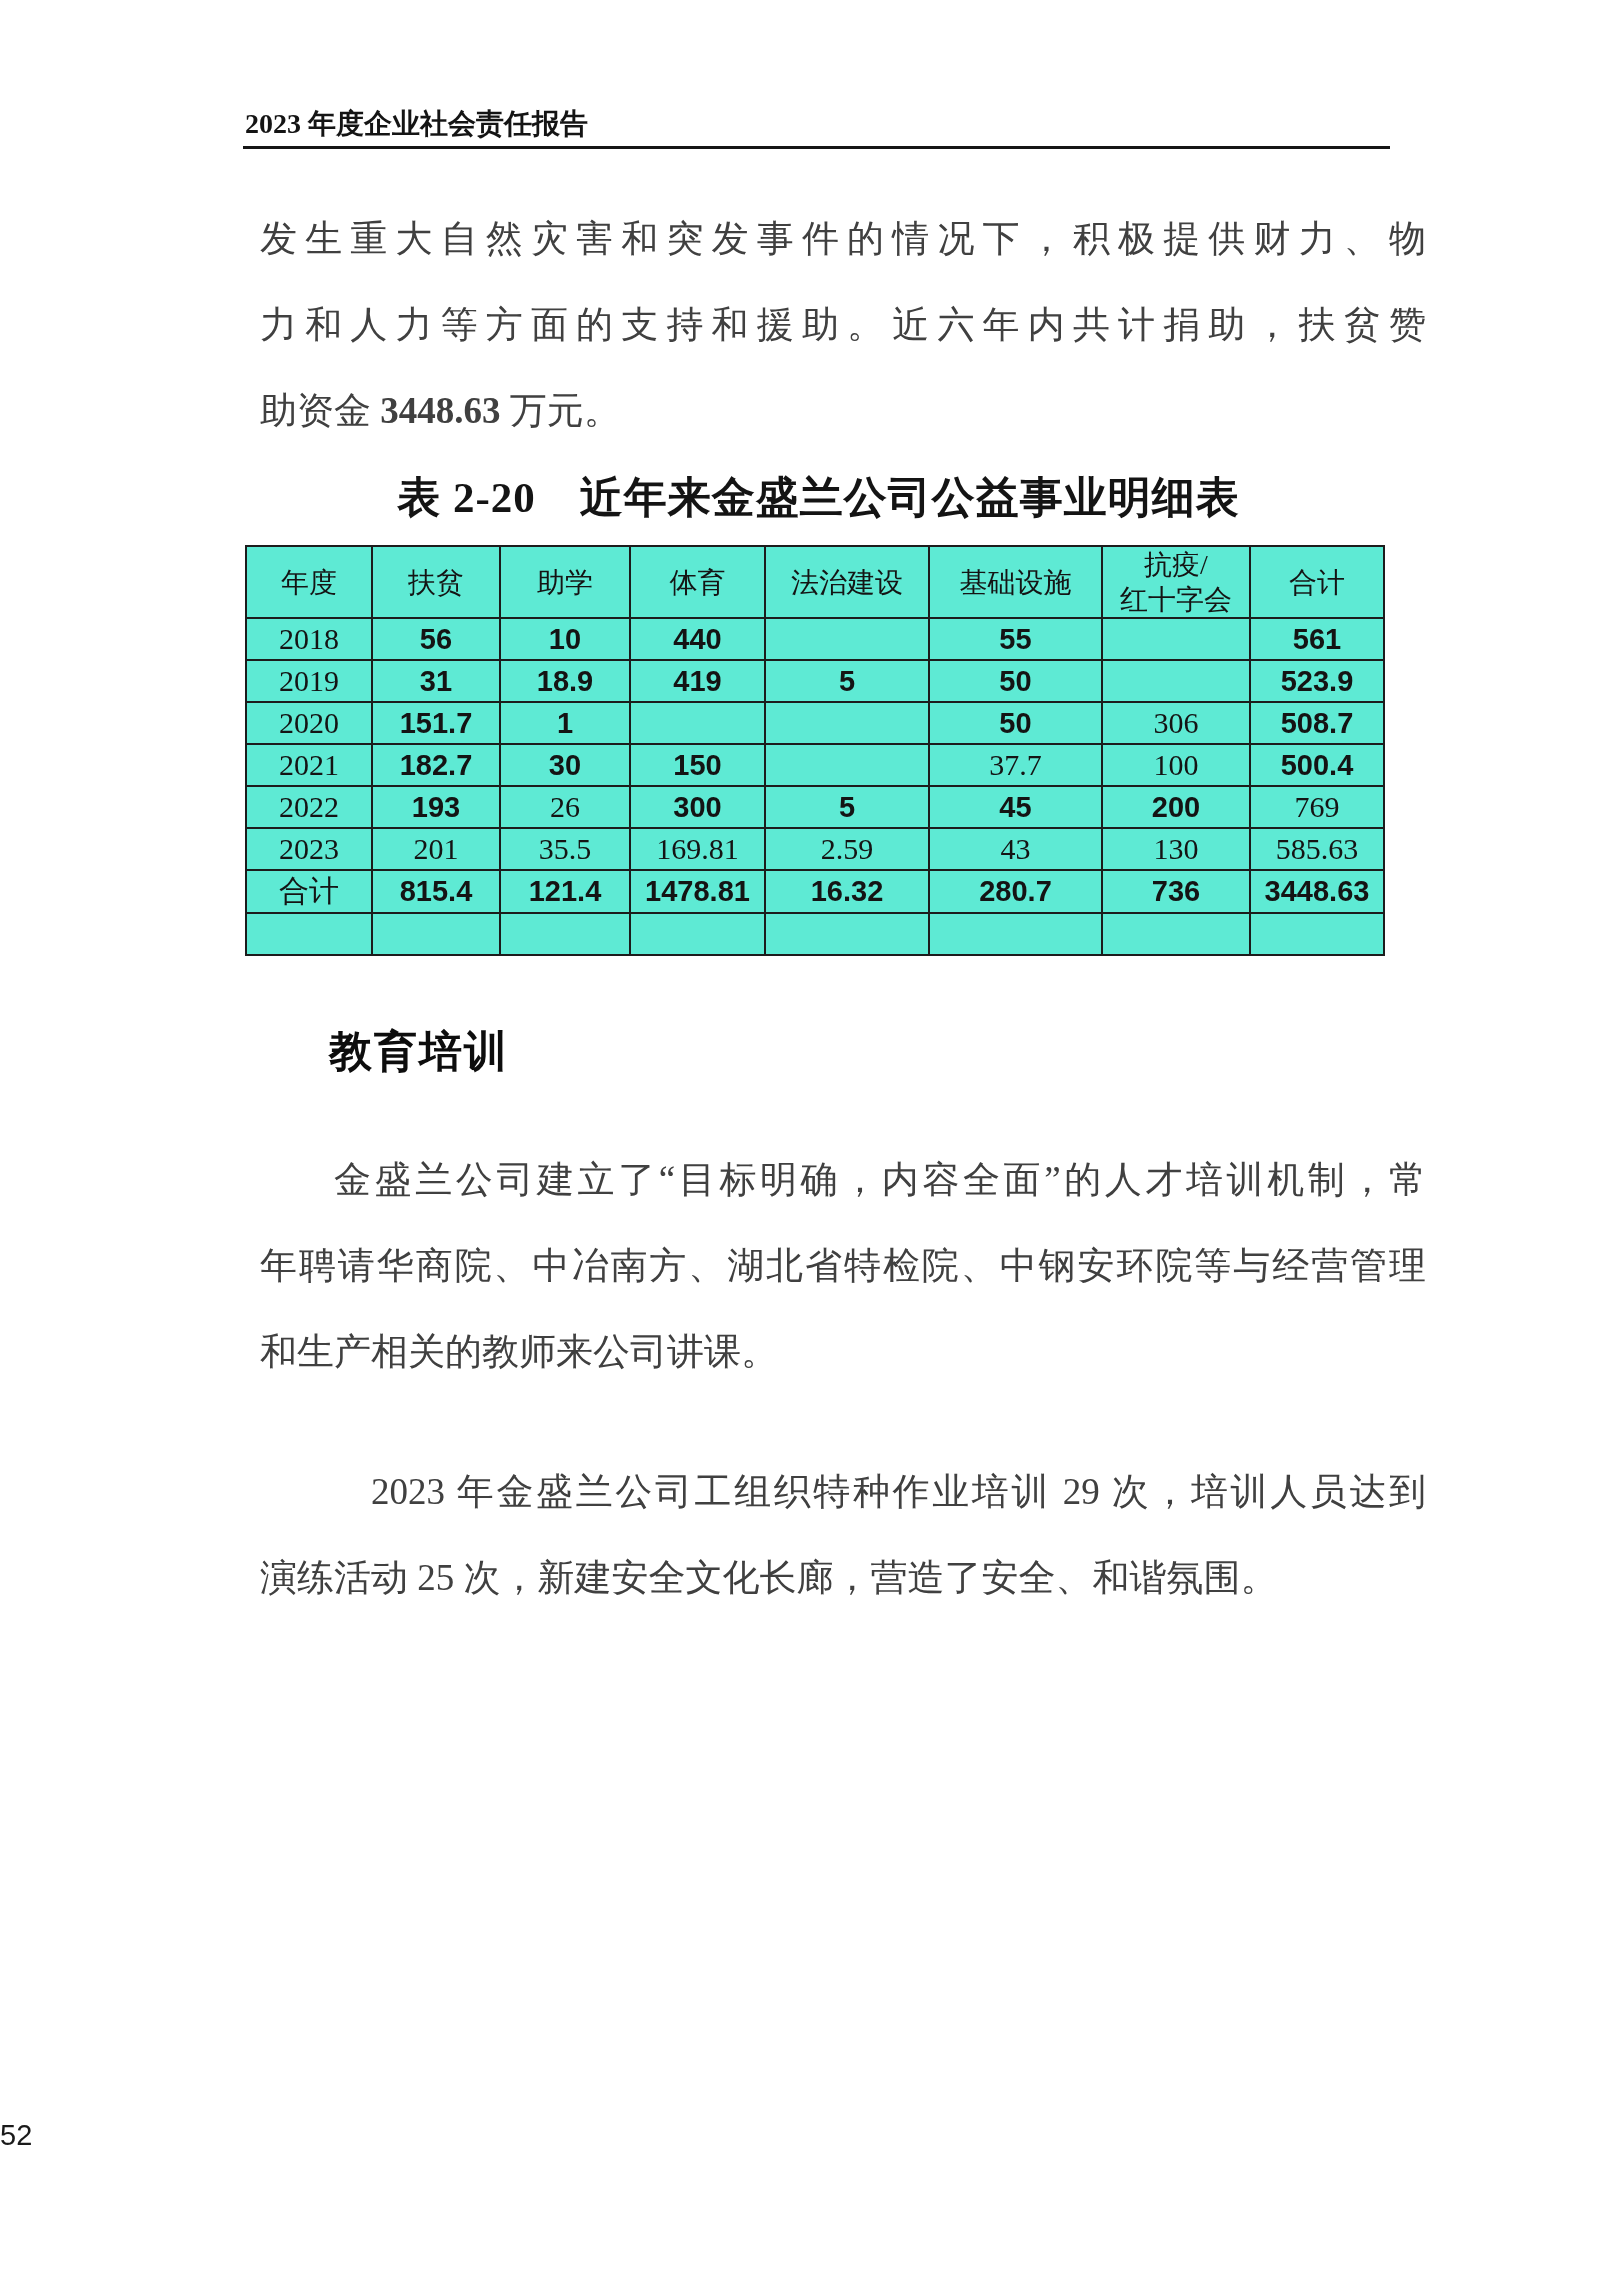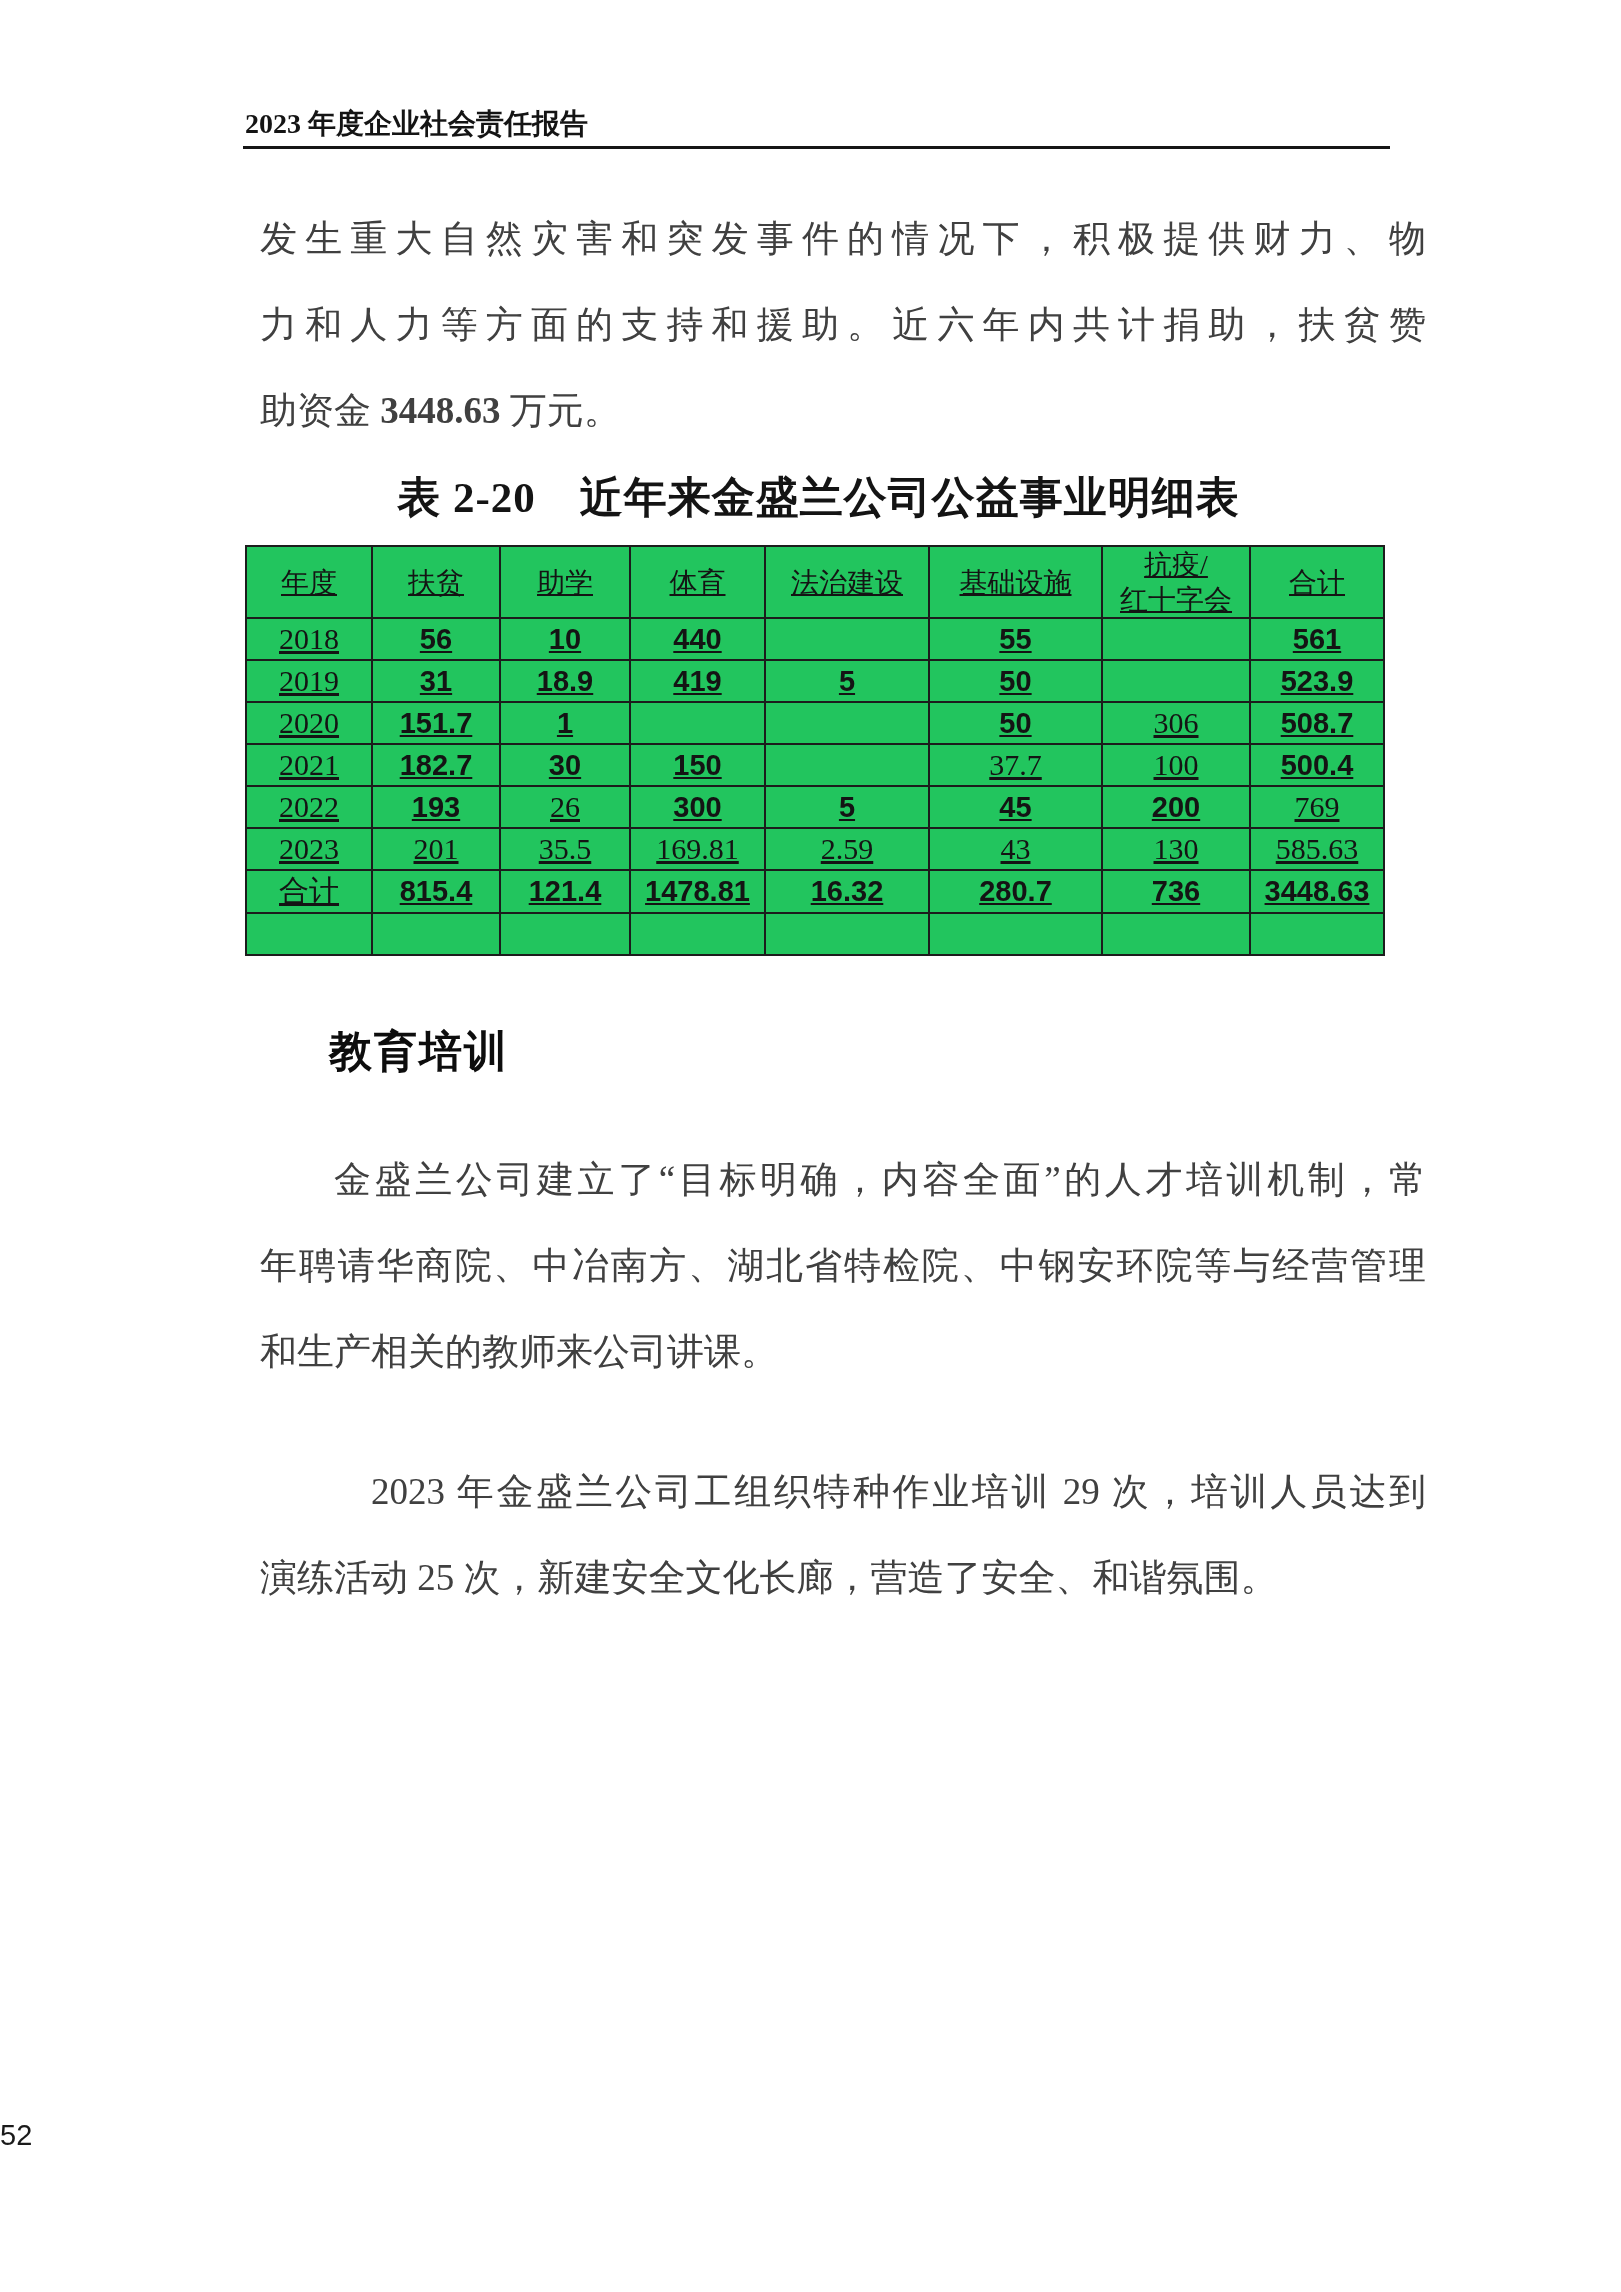--- a/index.html
+++ b/index.html
@@ -63,22 +63,21 @@
     letter-spacing: 1px;
   }
 
   
   table.detail {
     position: absolute;
     left: 245px;
     top: 545px;
     border-collapse: collapse;
     table-layout: fixed;
-    background: #22c55e;
-    text-decoration: underline;
+    background: #5eead4;
   }
   table.detail th, table.detail td {
     border: 2px solid #1c1c1c;
     text-align: center;
     vertical-align: middle;
     padding: 0;
     overflow: hidden;
   }
   table.detail th {
     font-family: "Liberation Serif", serif;

